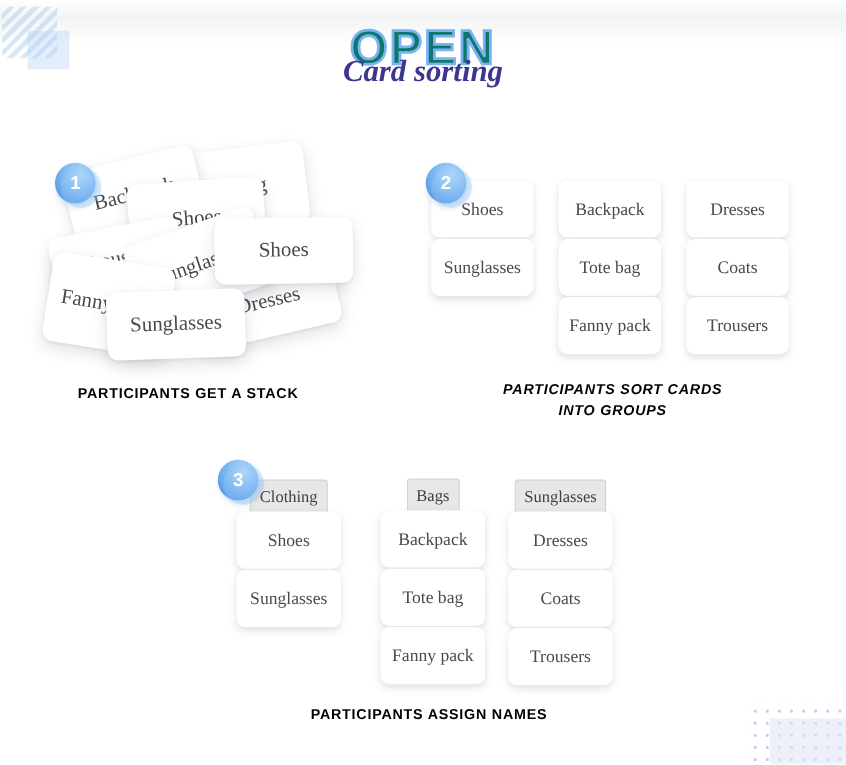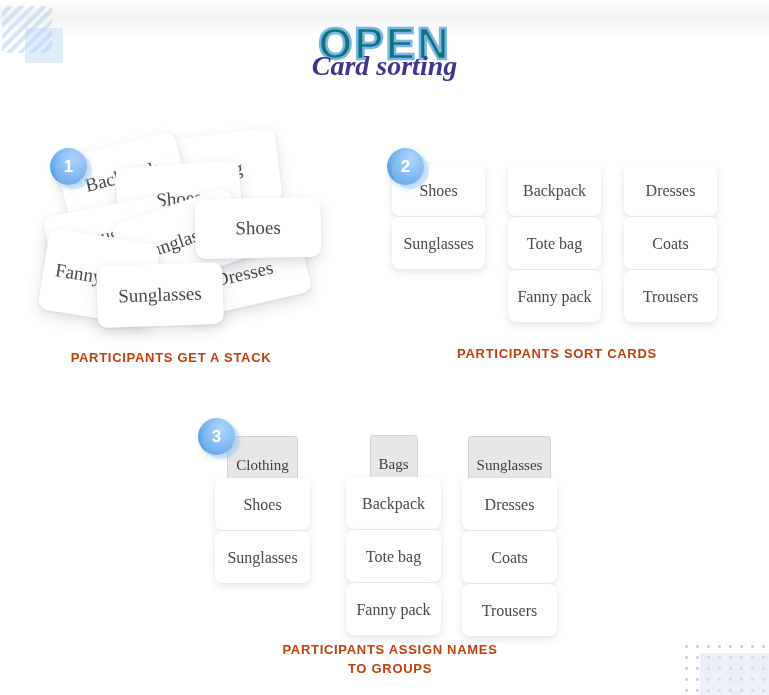--- a/index.html
+++ b/index.html
@@ -43,40 +43,40 @@
         justify-content:flex-end;padding-right:20px;box-sizing:border-box;}
   .sc2{left:72px;top:34px;width:124px;height:70px;transform:rotate(-4deg);z-index:3;}
   .sc3{left:2px;top:76px;width:120px;height:60px;transform:rotate(-11deg);z-index:4;}
   .sc4{left:74px;top:74px;width:124px;height:74px;transform:rotate(-19deg);z-index:5;}
   .sc5{left:150px;top:68px;width:126px;height:60px;transform:rotate(-1deg);z-index:6;}
   .sc6{left:136px;top:112px;width:126px;height:64px;transform:rotate(-13deg);z-index:4;}
   .sc7{left:-2px;top:106px;width:112px;height:82px;transform:rotate(9deg);z-index:5;white-space:normal;}
   .sc8{left:52px;top:134px;width:126px;height:62px;transform:rotate(-2deg);z-index:8;}
 
   
-  .caption{position:absolute;text-align:center;color:#c2410c;font-weight:bold;font-size:13px;
+  .caption{position:absolute;text-align:center;color:#000000;font-weight:bold;font-size:13px;
         letter-spacing:0.7px;line-height:19px;}
   .caption span{display:block;}
   .cap1{left:61px;top:348px;width:220px;}
-  .cap2{left:447px;top:344px;width:220px;}
+  .cap2{left:447px;top:344px;width:220px;font-style:italic;}
   .cap3{left:270px;top:640px;width:240px;text-align:center;}
 
   
   .group{position:absolute;display:flex;flex-direction:column;gap:1px;align-items:stretch;}
   .group .card{position:relative;z-index:2;min-height:52px;background:#fff;border-radius:8px;
         box-shadow:0 3px 7px rgba(70,80,100,0.16);display:flex;align-items:center;justify-content:center;
         text-align:center;font-size:16px;color:#4a4a4a;font-family:cursive;white-space:nowrap;
         line-height:19px;box-sizing:border-box;}
   .group .card.two-line{white-space:normal;padding:0 6px;}
   .g-s2{width:93px}.g-s3{width:95px}
   .c21{left:392px;top:164px}.c22{left:508px;top:164px}.c23{left:624px;top:164px}
   .c31{left:215px;top:436px}.c32{left:346px;top:435px}.c33{left:462px;top:436px}
 
   .glabel{position:relative;z-index:1;align-self:center;background:#e7e7e7;border:1px solid #d3d3d3;
-        border-radius:3px;padding:20px 8px 12px;margin-bottom:-10px;font-size:15px;color:#3f3f3f;
+        border-radius:3px;padding:7px 8px 12px;margin-bottom:-10px;font-size:15px;color:#3f3f3f;
         font-family:cursive;white-space:nowrap;}
 </style>
 </head>
 <body>
 
 <div class="page">
 
   <div class="stripes"></div>
   <div class="square-tl"></div>
 
@@ -111,20 +111,21 @@
     <div class="card">Tote bag</div>
     <div class="card two-line">Fanny pack</div>
   </div>
   <div class="group g-s2 c23">
     <div class="card">Dresses</div>
     <div class="card">Coats</div>
     <div class="card">Trousers</div>
   </div>
   <div class="caption cap2">
     <span>PARTICIPANTS SORT CARDS</span>
+    <span>INTO GROUPS</span>
   </div>
 
   <div class="badge b3">3</div>
   <div class="group g-s3 c31">
     <div class="glabel">Clothing</div>
     <div class="card">Shoes</div>
     <div class="card">Sunglasses</div>
   </div>
   <div class="group g-s3 c32">
     <div class="glabel">Bags</div>
@@ -133,19 +134,18 @@
     <div class="card two-line">Fanny pack</div>
   </div>
   <div class="group g-s3 c33">
     <div class="glabel">Sunglasses</div>
     <div class="card">Dresses</div>
     <div class="card">Coats</div>
     <div class="card">Trousers</div>
   </div>
   <div class="caption cap3">
     <span>PARTICIPANTS ASSIGN NAMES</span>
-    <span>TO GROUPS</span>
   </div>
 
   <div class="dots"></div>
   <div class="square-br"></div>
 
 </div>
 
 </body></html>

